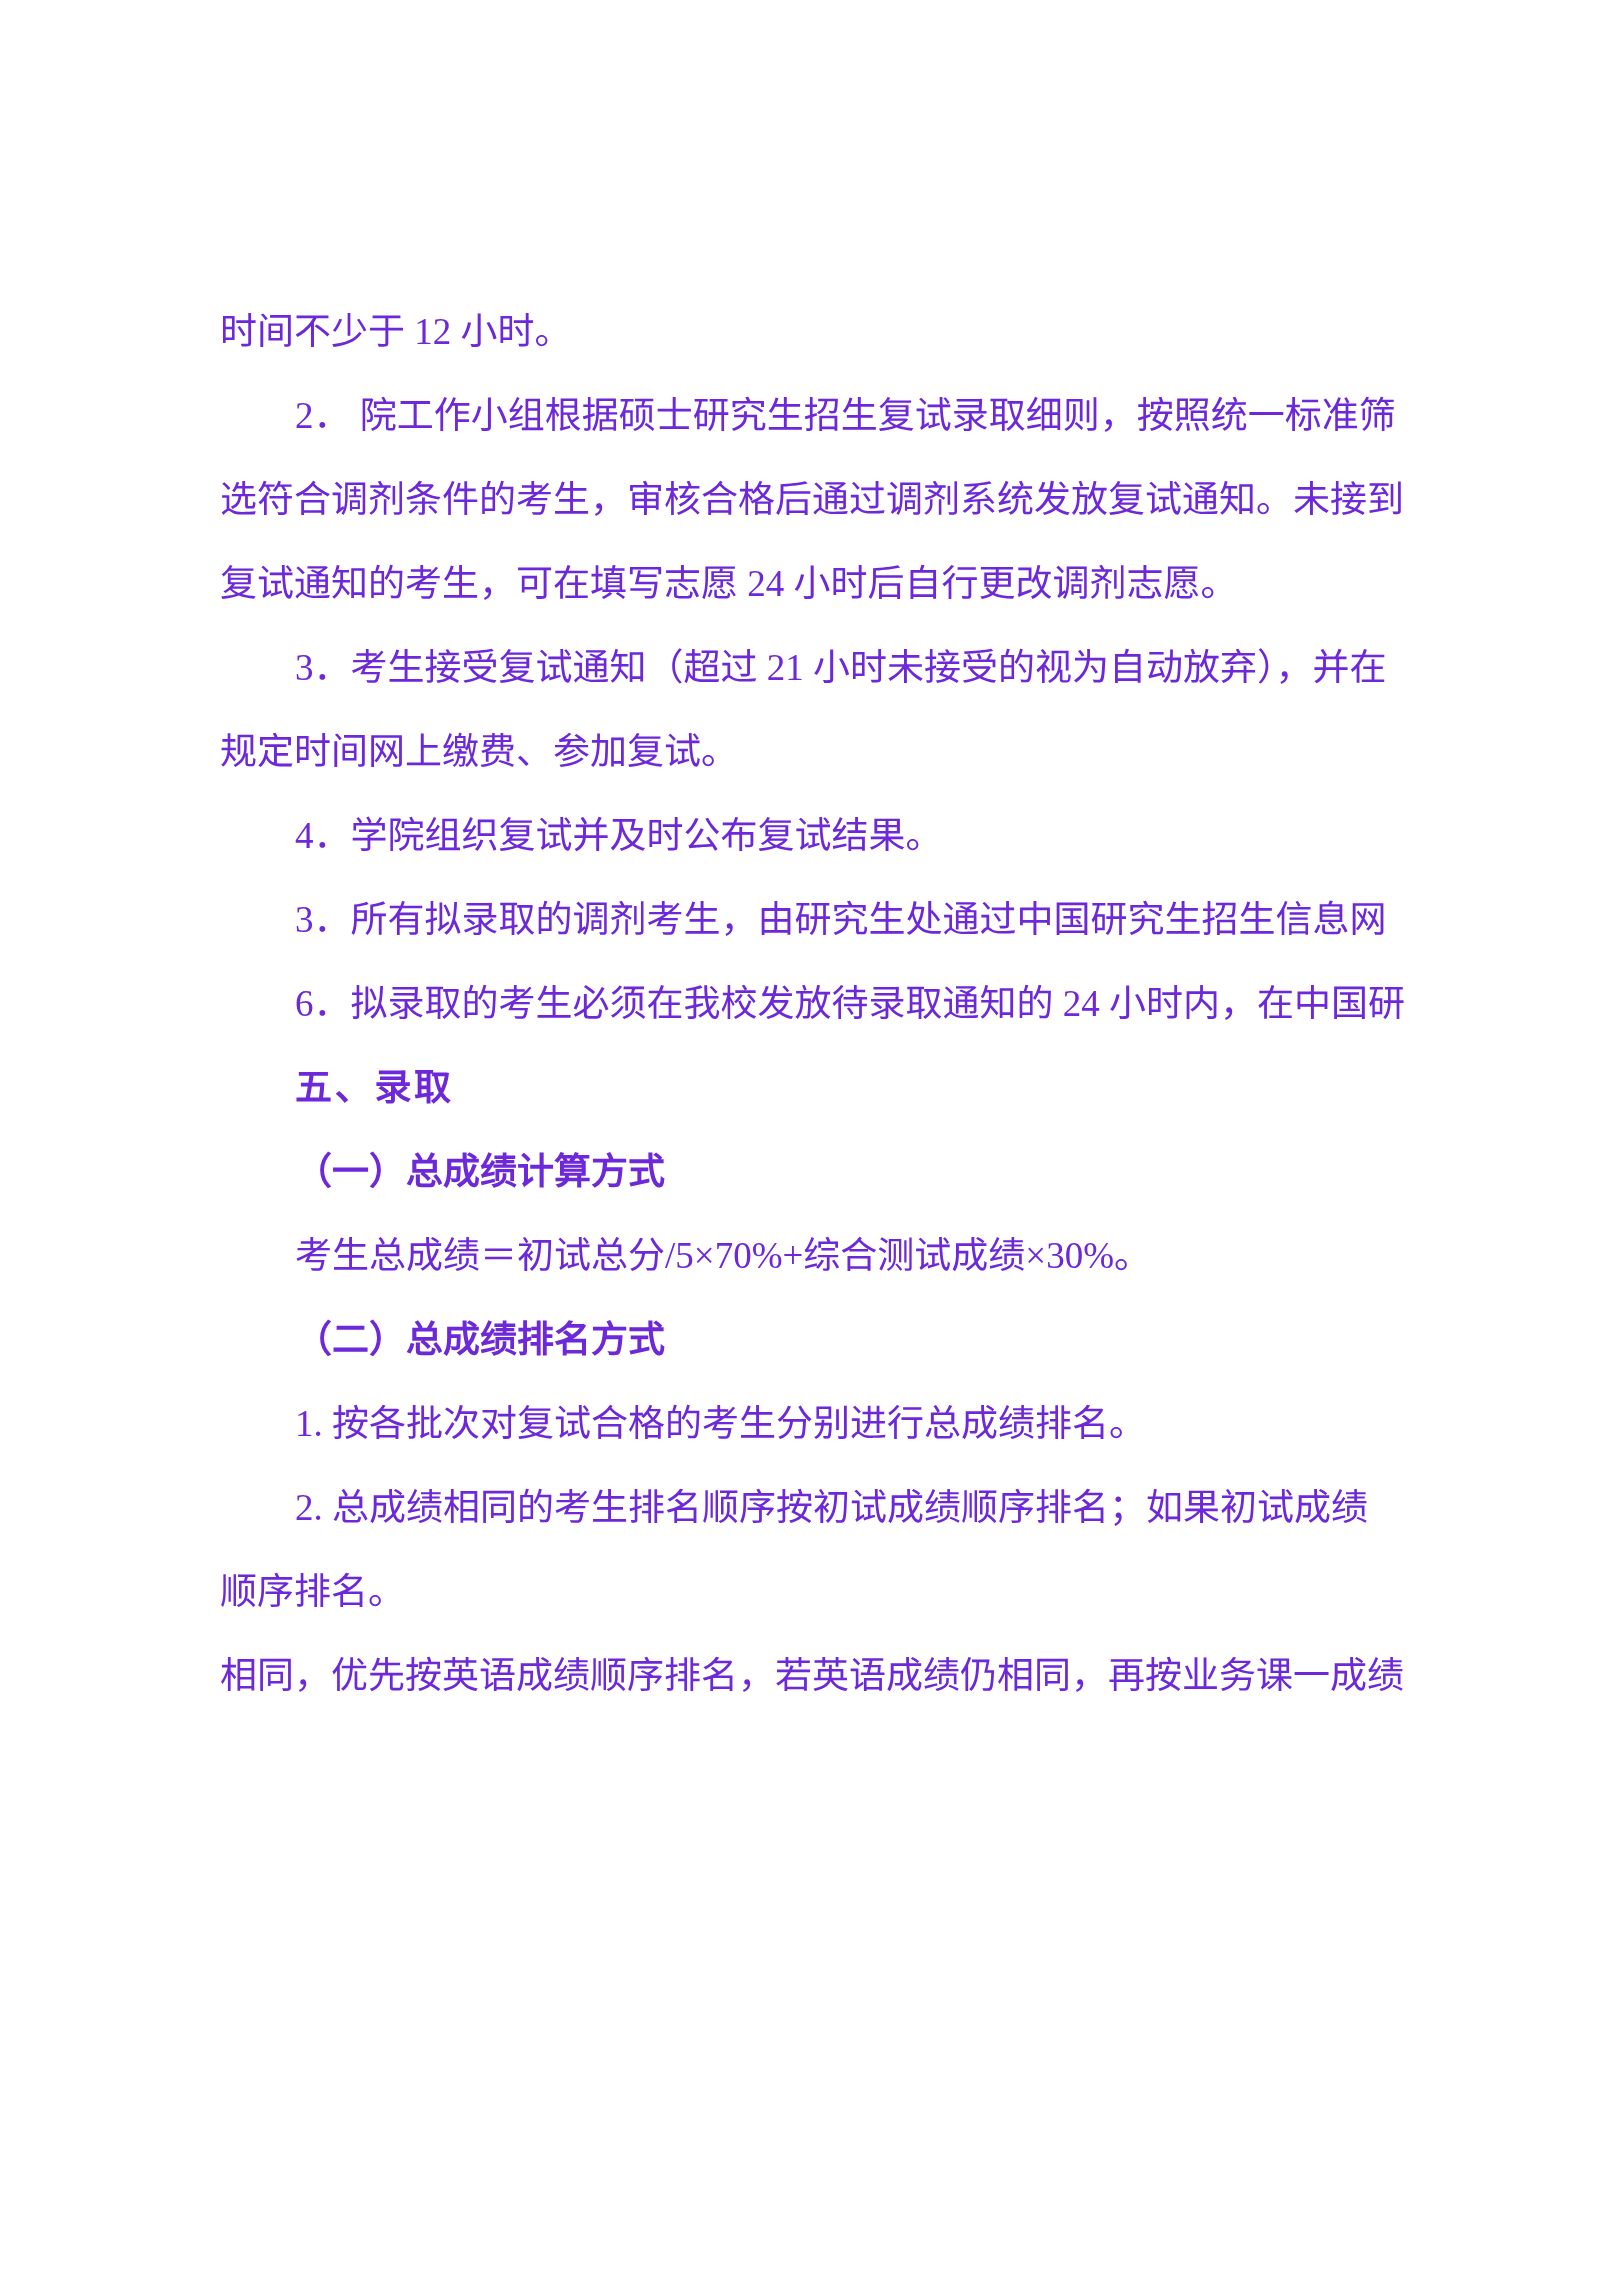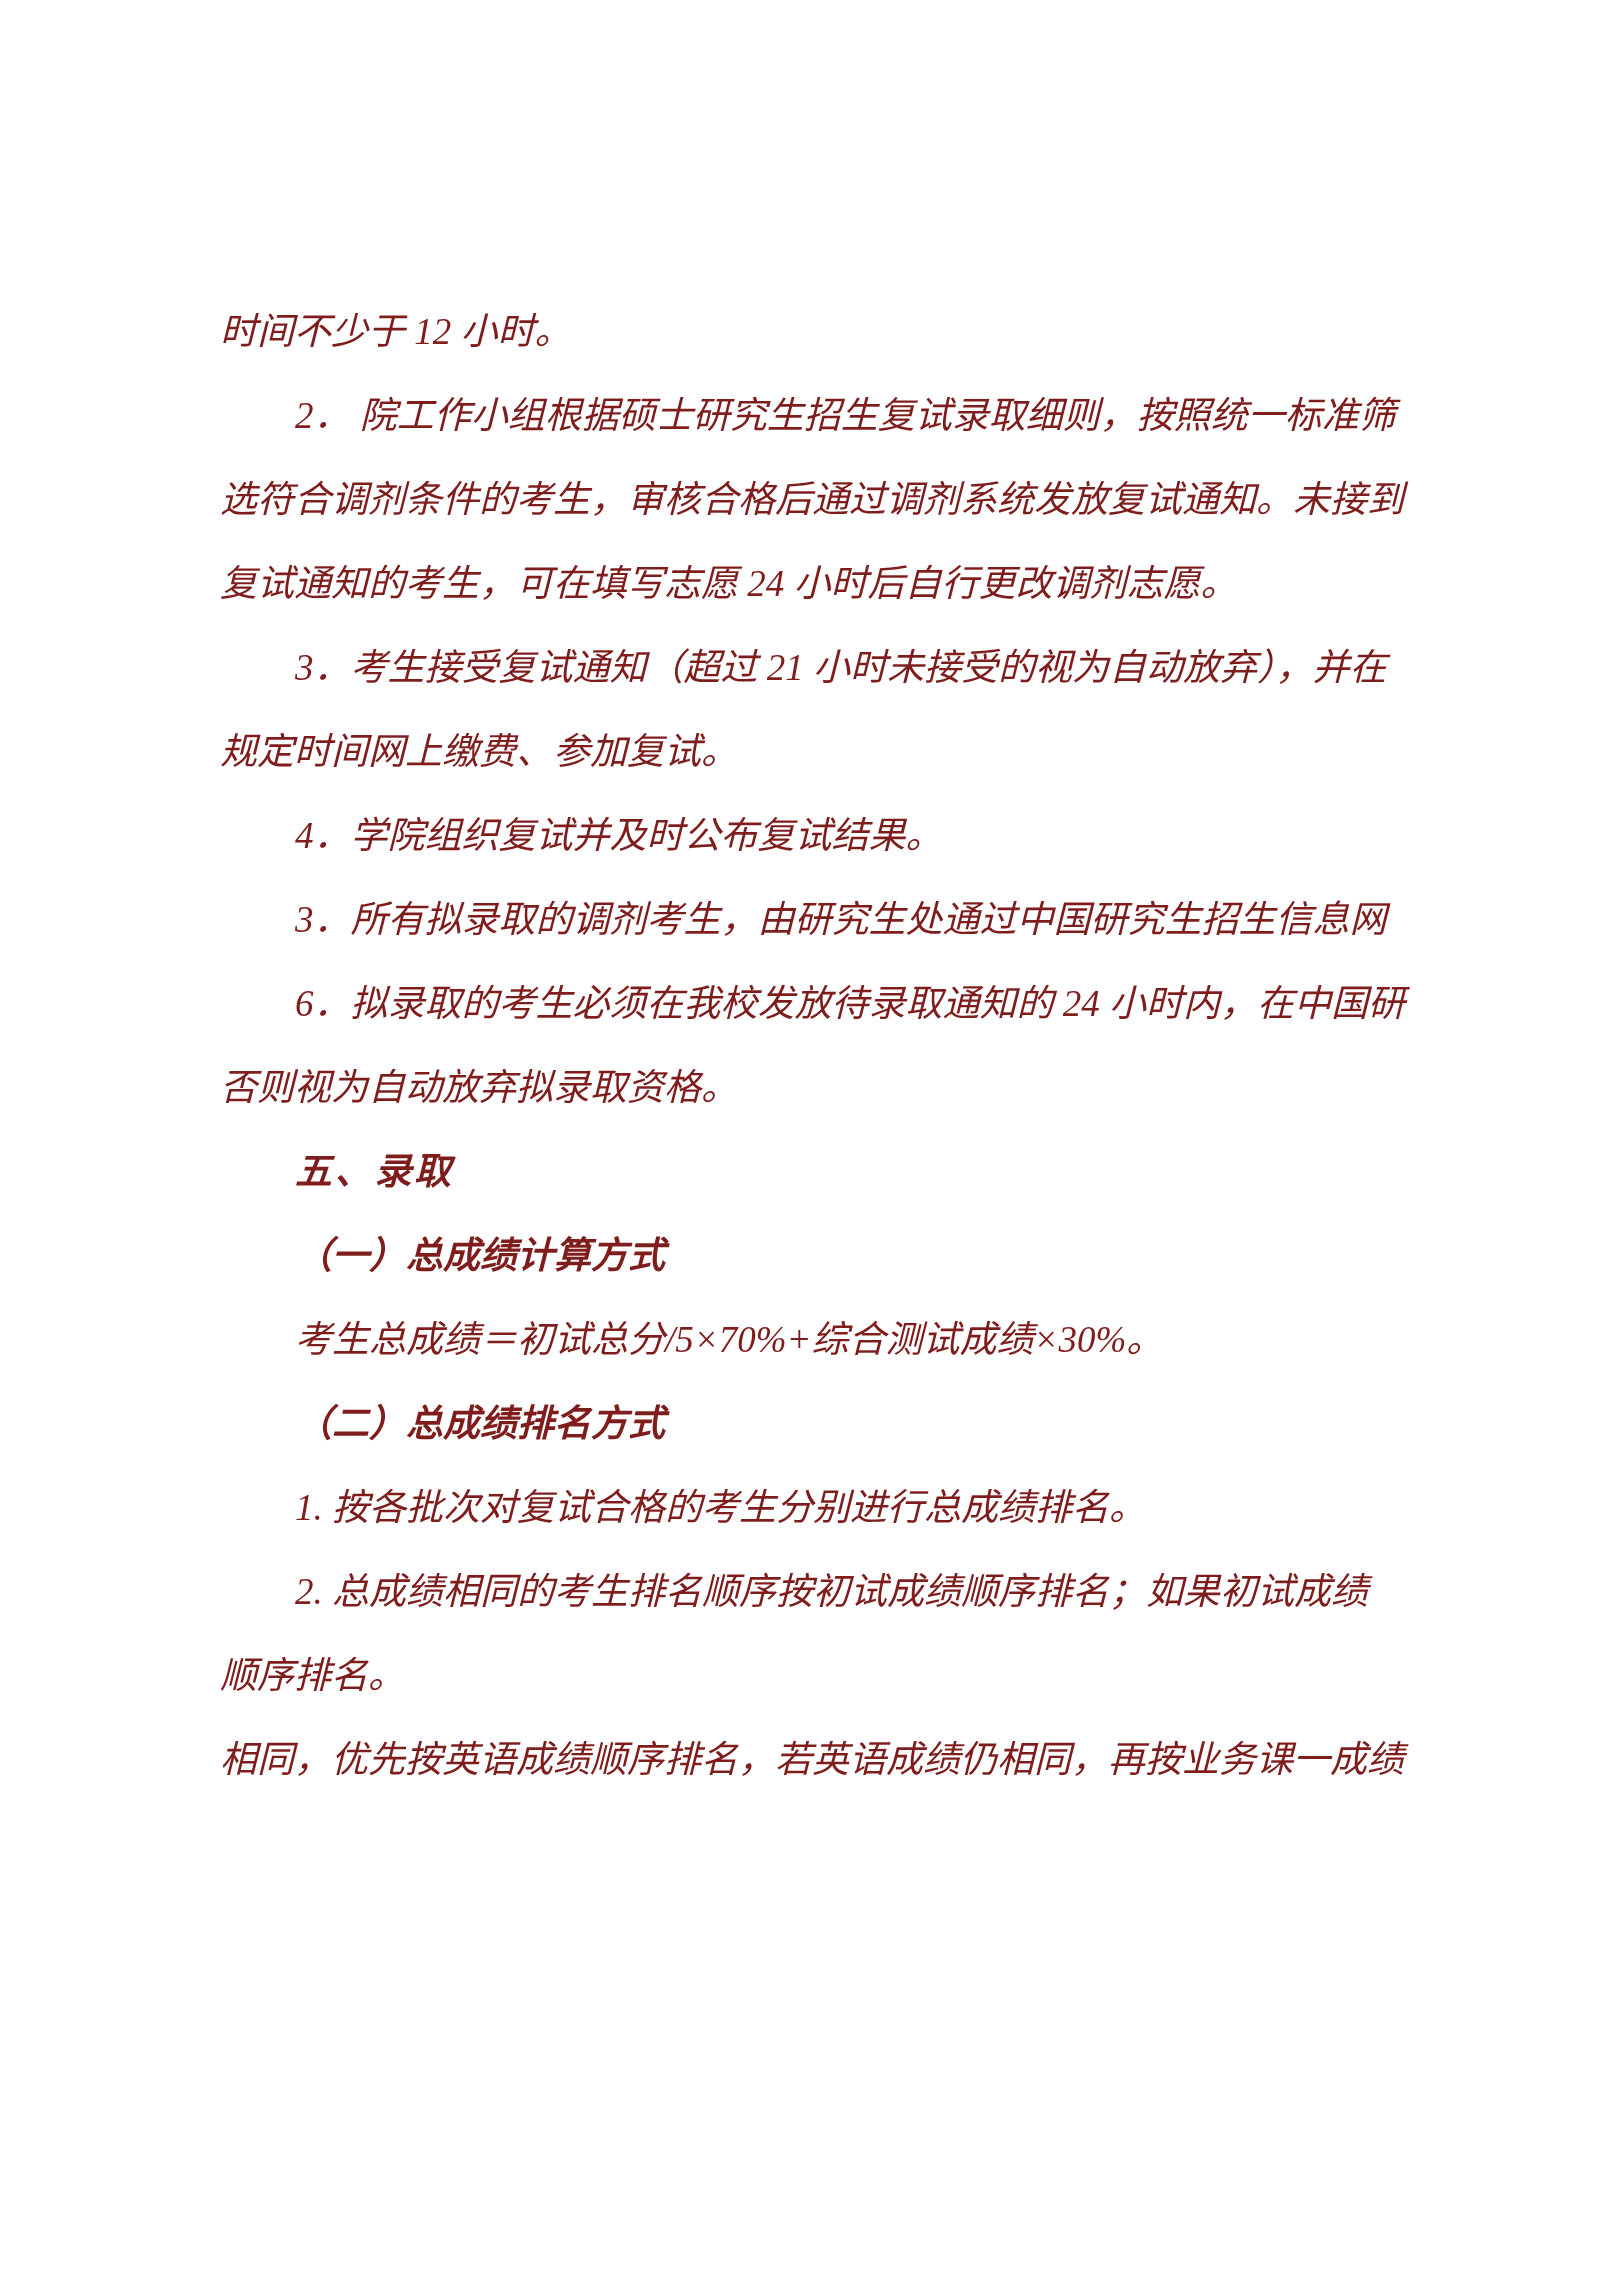--- a/index.html
+++ b/index.html
@@ -19,22 +19,21 @@
     position: absolute;
     left: 220px;
     top: 290px;
     width: 1234px;
   }
   .line {
     font-family: "Liberation Serif", "DejaVu Serif", serif;
     font-size: 37px;
     line-height: 84px;
     white-space: pre;
-    color: #7f1d1d;
-    font-style: italic;
+    color: #6d28d9;
   }
   .line.indent {
     text-indent: 75px;
   }
   
   .line.heading-black {
     font-family: "Liberation Sans", "DejaVu Sans", sans-serif;
     font-weight: 700;
     letter-spacing: 2.7px;
   }
@@ -50,21 +49,20 @@
   <div class="content">
     <div class="line">时间不少于 12 小时。</div>
     <div class="line indent">2． 院工作小组根据硕士研究生招生复试录取细则，按照统一标准筛</div>
     <div class="line">选符合调剂条件的考生，审核合格后通过调剂系统发放复试通知。未接到</div>
     <div class="line">复试通知的考生，可在填写志愿 24 小时后自行更改调剂志愿。</div>
     <div class="line indent">3．考生接受复试通知（超过 21 小时未接受的视为自动放弃），并在</div>
     <div class="line">规定时间网上缴费、参加复试。</div>
     <div class="line indent">4．学院组织复试并及时公布复试结果。</div>
     <div class="line indent">3．所有拟录取的调剂考生，由研究生处通过中国研究生招生信息网</div>
     <div class="line indent">6．拟录取的考生必须在我校发放待录取通知的 24 小时内，在中国研</div>
-    <div class="line">否则视为自动放弃拟录取资格。</div>
     <div class="line indent heading-black">五、录取</div>
     <div class="line indent heading-kai">（一）总成绩计算方式</div>
     <div class="line indent">考生总成绩＝初试总分/5×70%+综合测试成绩×30%。</div>
     <div class="line indent heading-kai">（二）总成绩排名方式</div>
     <div class="line indent">1. 按各批次对复试合格的考生分别进行总成绩排名。</div>
     <div class="line indent">2. 总成绩相同的考生排名顺序按初试成绩顺序排名；如果初试成绩</div>
     <div class="line">顺序排名。</div>
     <div class="line">相同，优先按英语成绩顺序排名，若英语成绩仍相同，再按业务课一成绩</div>
   </div>
 </div>

